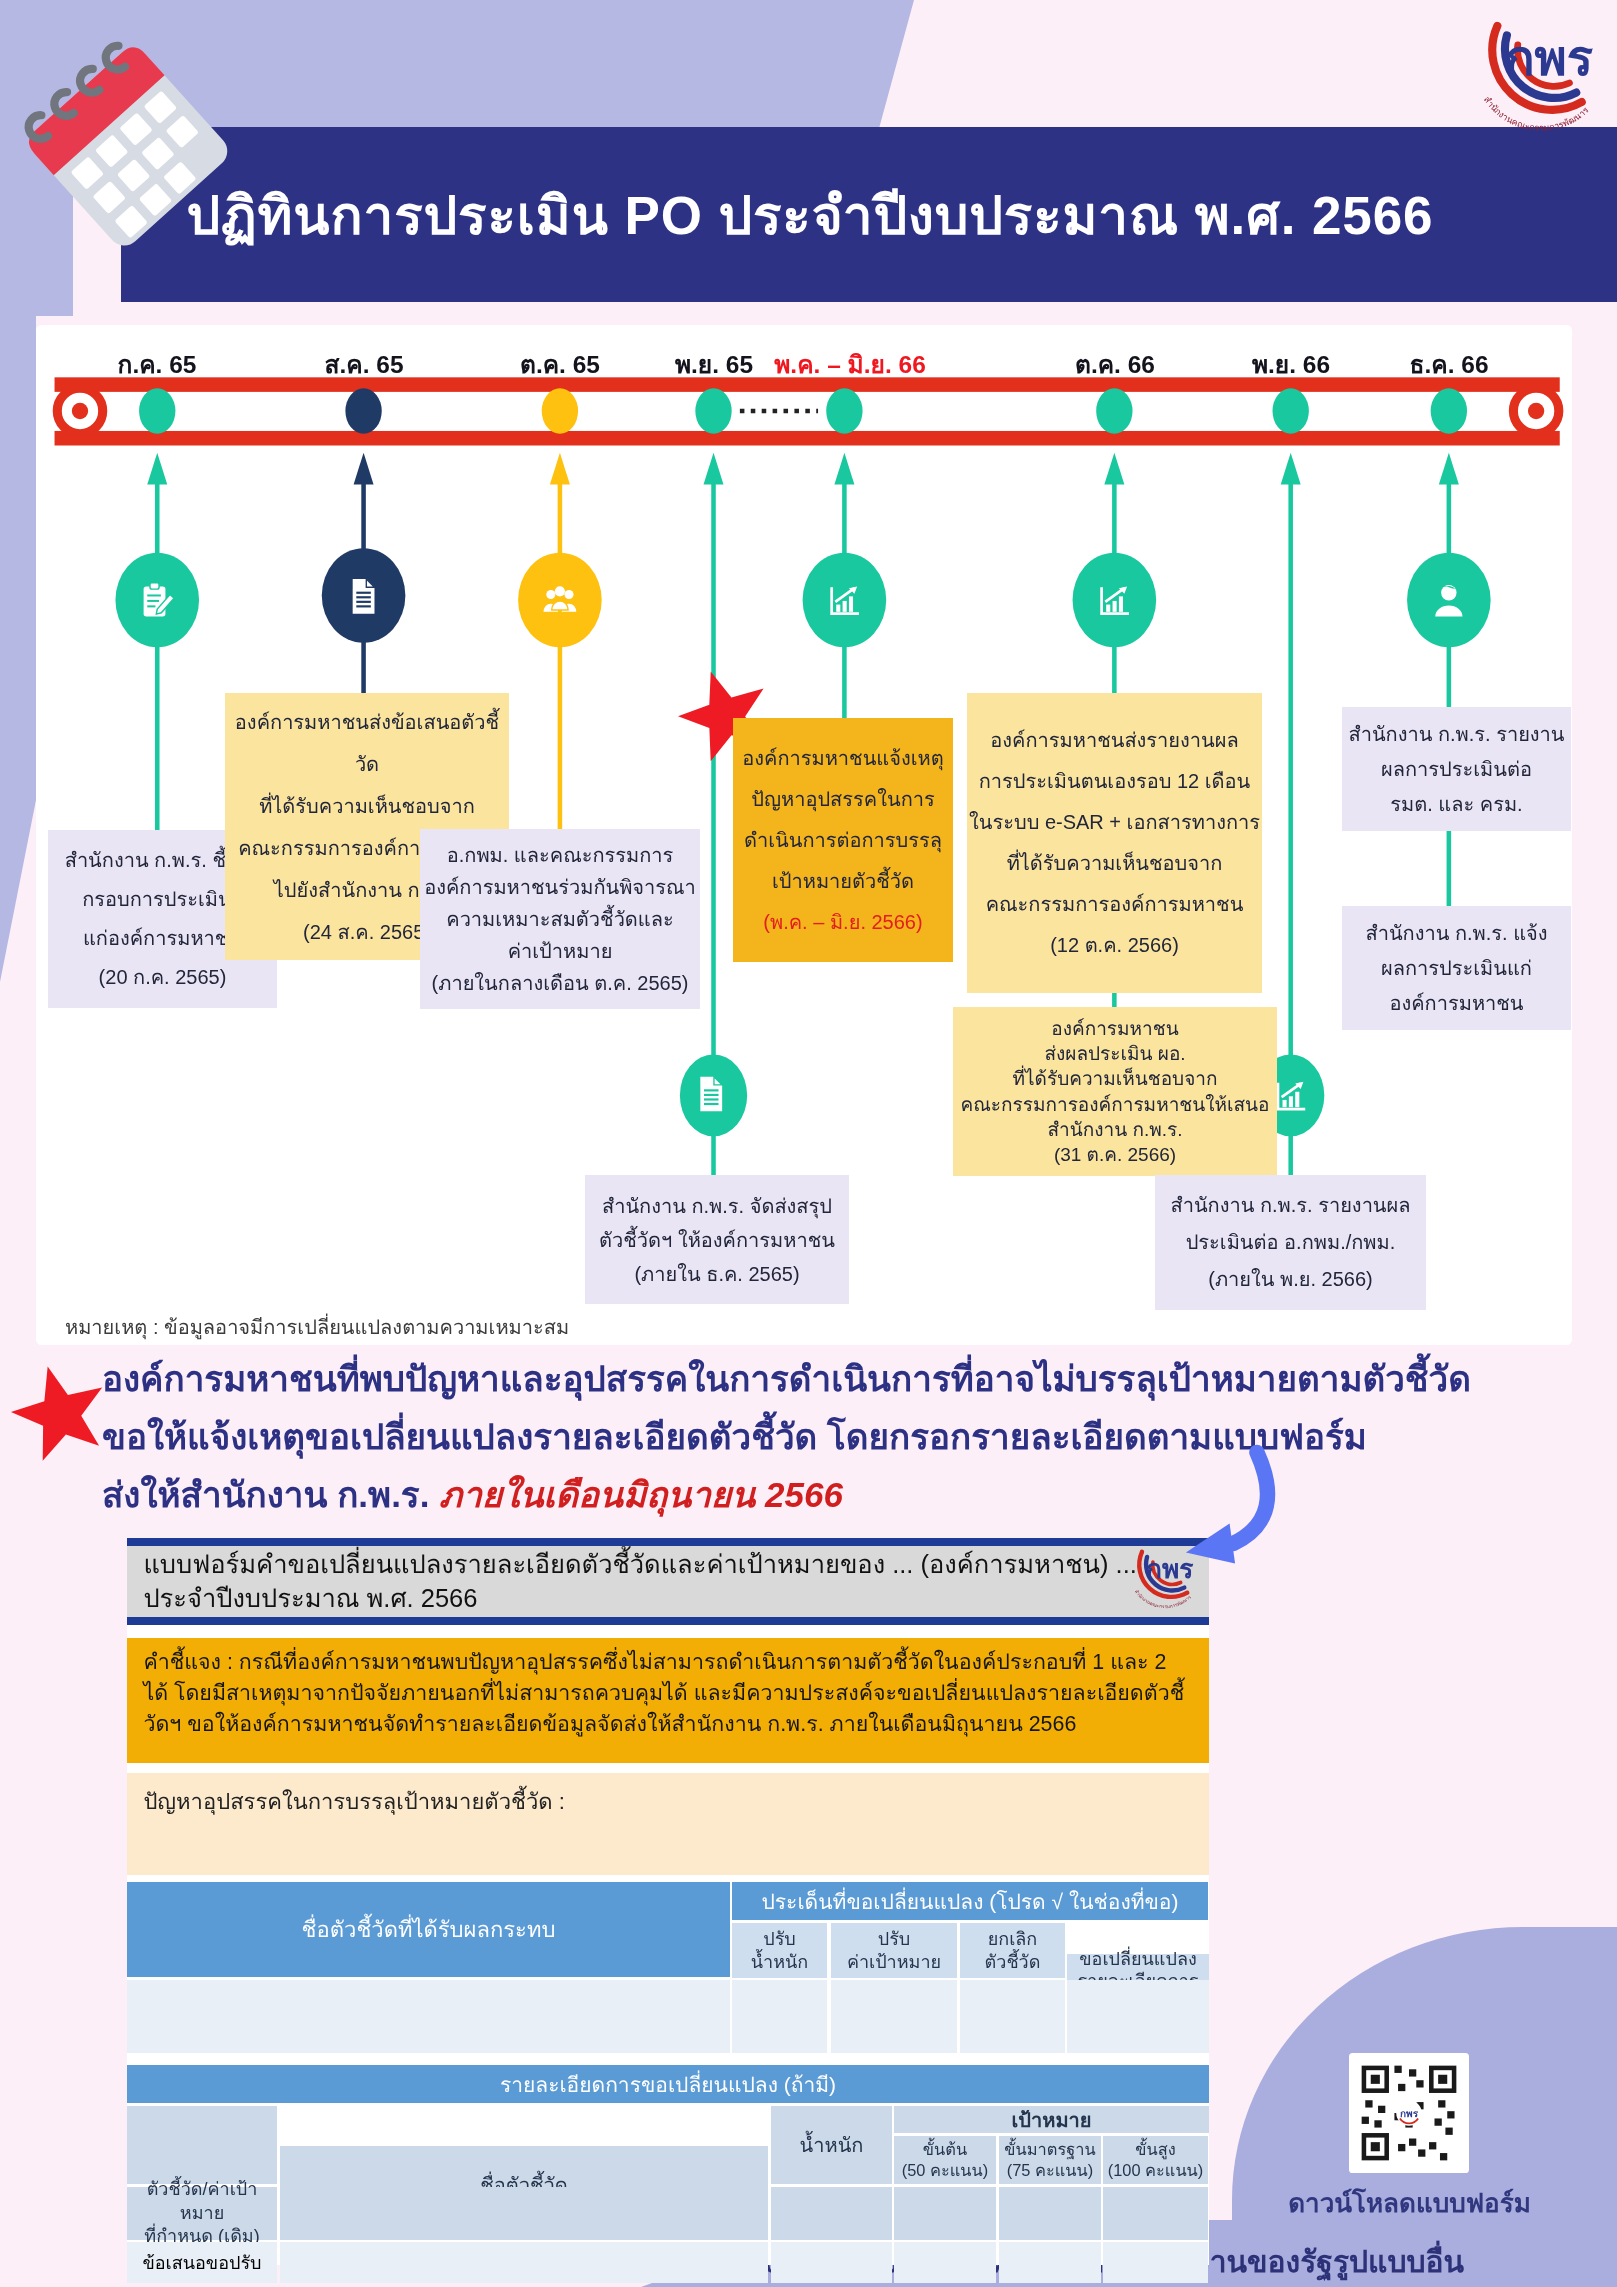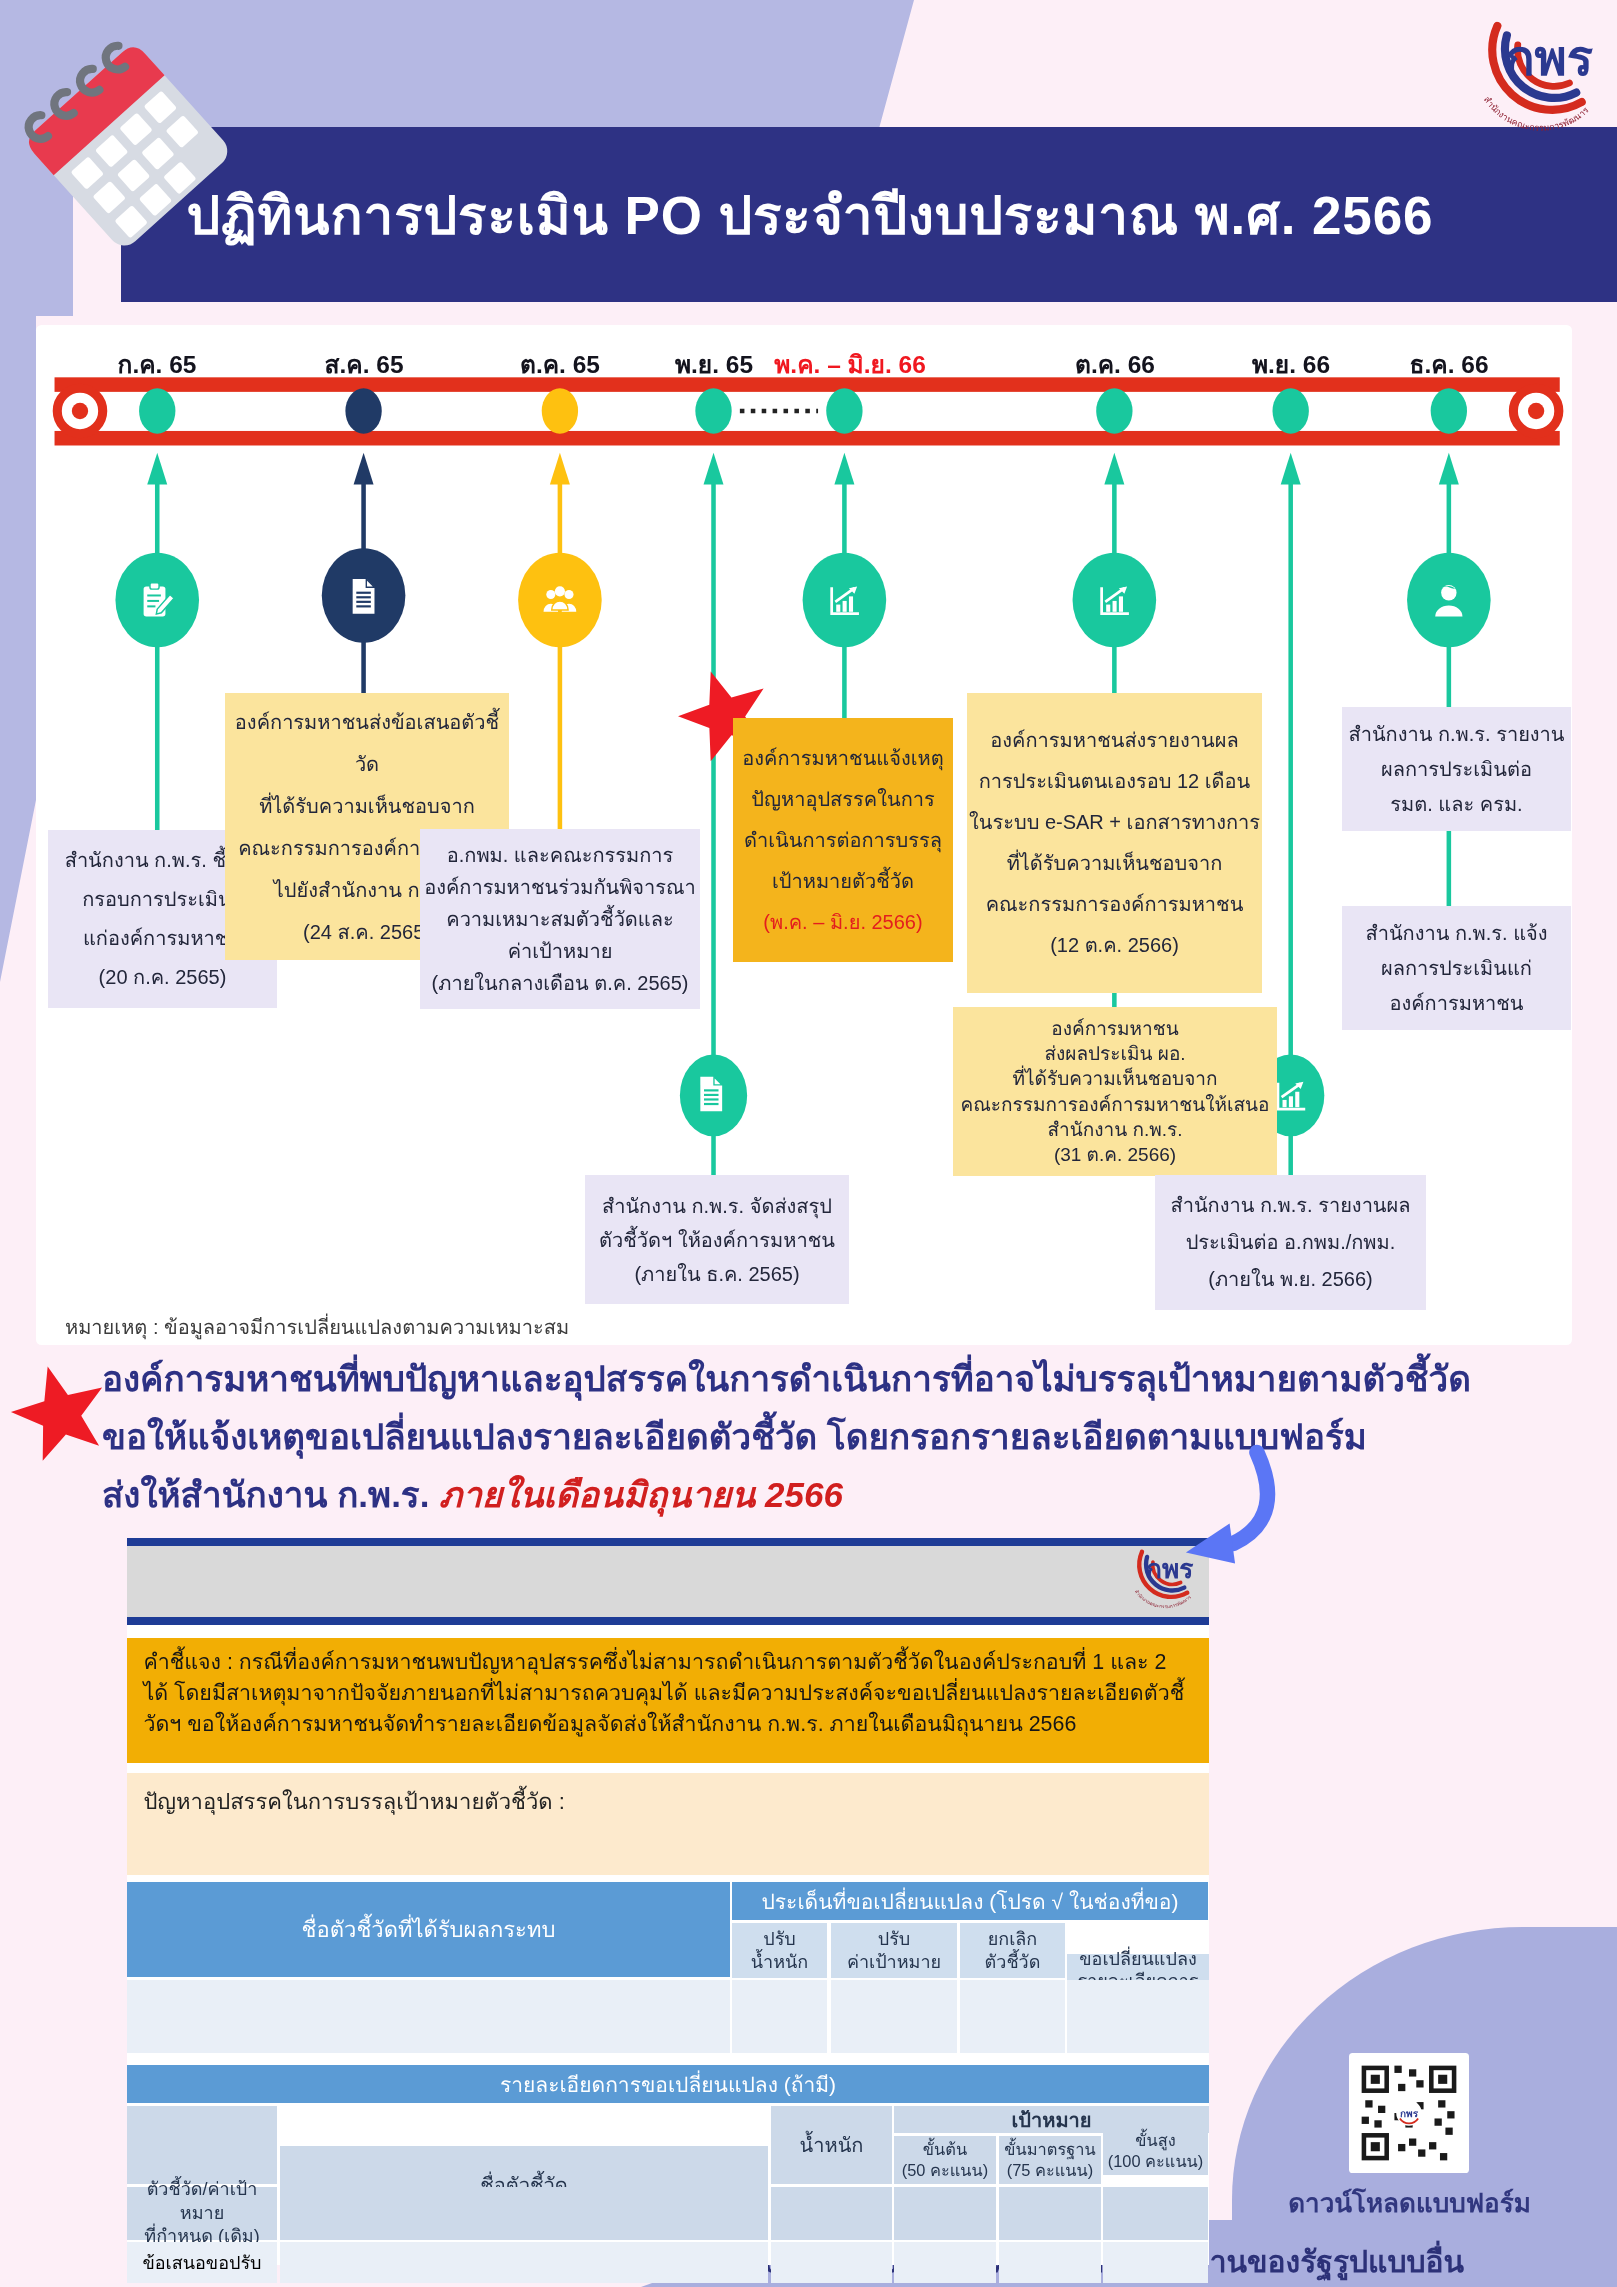--- a/index.html
+++ b/index.html
@@ -279,20 +279,22 @@
     <use href="#star5" transform="rotate(-15) scale(1.05)" fill="#ee1b24"></use>
   </svg>
   <div class="abs callout-line" style="top:1409px;">ขอให้แจ้งเหตุขอเปลี่ยนแปลงรายละเอียดตัวชี้วัด โดยกรอกรายละเอียดตามแบบฟอร์ม</div>
   <div class="abs callout-line" style="top:1351px;">องค์การมหาชนที่พบปัญหาและอุปสรรคในการดำเนินการที่อาจไม่บรรลุเป้าหมายตามตัวชี้วัด</div>
   <div class="abs callout-line" style="top:1467px;">
     <span>ส่งให้สำนักงาน ก.พ.ร. </span><span class="deadline">ภายในเดือนมิถุนายน 2566</span>
   </div>
 
   <div class="abs form">
     <div class="form-header">
+      <div class="form-title">แบบฟอร์มคำขอเปลี่ยนแปลงรายละเอียดตัวชี้วัดและค่าเป้าหมายของ ... (องค์การมหาชน) ...
+ประจำปีงบประมาณ พ.ศ. 2566</div>
       <svg style="position:absolute;right:12.7px;top:0;" width="73" height="73" viewBox="0 0 100 100">
         <use href="#opdc-logo"></use>
       </svg>
     </div>
     <div class="gold-box">คำชี้แจง : กรณีที่องค์การมหาชนพบปัญหาอุปสรรคซึ่งไม่สามารถดำเนินการตามตัวชี้วัดในองค์ประกอบที่ 1 และ 2 ได้ โดยมีสาเหตุมาจากปัจจัยภายนอกที่ไม่สามารถควบคุมได้ และมีความประสงค์จะขอเปลี่ยนแปลงรายละเอียดตัวชี้วัดฯ ขอให้องค์การมหาชนจัดทำรายละเอียดข้อมูลจัดส่งให้สำนักงาน ก.พ.ร. ภายในเดือนมิถุนายน 2566</div>
     <div class="cream-box">ปัญหาอุปสรรคในการบรรลุเป้าหมายตัวชี้วัด :</div>
 
     <div class="t1">
       <div class="cell hblue" style="position:absolute;left:0;top:0;width:603px;height:95px;font-size:22px;">ชื่อตัวชี้วัดที่ได้รับผลกระทบ</div>
       <div class="cell hblue" style="position:absolute;left:605px;top:0;width:476px;height:38px;font-size:21px;">ประเด็นที่ขอเปลี่ยนแปลง (โปรด √ ในช่องที่ขอ)</div>
@@ -316,21 +318,21 @@
       <div class="cell rmed" style="position:absolute;left:0;top:41px;width:150px;height:78px;"></div>
       <div class="cell rmed" style="position:absolute;left:153px;top:41px;width:488px;height:78px;font-size:20px;margin-top:40px;">ชื่อตัวชี้วัด</div>
       <div class="cell rmed" style="position:absolute;left:644px;top:41px;width:121px;height:78px;font-size:20px;">น้ำหนัก</div>
       <div class="cell rmed" style="position:absolute;left:767px;top:41px;width:315px;height:27px;font-size:20px;font-weight:bold;">เป้าหมาย</div>
       <div class="cell rmed" style="position:absolute;left:767px;top:71px;width:102px;height:48px;font-size:16.4px;line-height:1.3;flex-direction:column;">
         <span>ขั้นต้น</span><span>(50 คะแนน)</span>
       </div>
       <div class="cell rmed" style="position:absolute;left:872px;top:71px;width:102px;height:48px;font-size:16.4px;line-height:1.3;flex-direction:column;">
         <span>ขั้นมาตรฐาน</span><span>(75 คะแนน)</span>
       </div>
-      <div class="cell rmed" style="position:absolute;left:976px;top:62px;width:105px;height:48px;font-size:16.4px;line-height:1.3;flex-direction:column;">
+      <div class="cell rmed" style="position:absolute;left:976px;top:71px;width:105px;height:48px;font-size:16.4px;line-height:1.3;flex-direction:column;">
         <span>ขั้นสูง</span><span>(100 คะแนน)</span>
       </div>
 
       <div class="cell rmed" style="position:absolute;left:0;top:122px;width:150px;height:53px;font-size:18px;line-height:1.3;">ตัวชี้วัด/ค่าเป้าหมาย
 ที่กำหนด (เดิม)</div>
       <div class="cell rmed" style="position:absolute;left:153px;top:122px;width:488px;height:53px;"></div>
       <div class="cell rmed" style="position:absolute;left:644px;top:122px;width:121px;height:53px;"></div>
       <div class="cell rmed" style="position:absolute;left:767px;top:122px;width:102px;height:53px;"></div>
       <div class="cell rmed" style="position:absolute;left:872px;top:122px;width:102px;height:53px;"></div>
       <div class="cell rmed" style="position:absolute;left:976px;top:122px;width:105px;height:53px;"></div>

